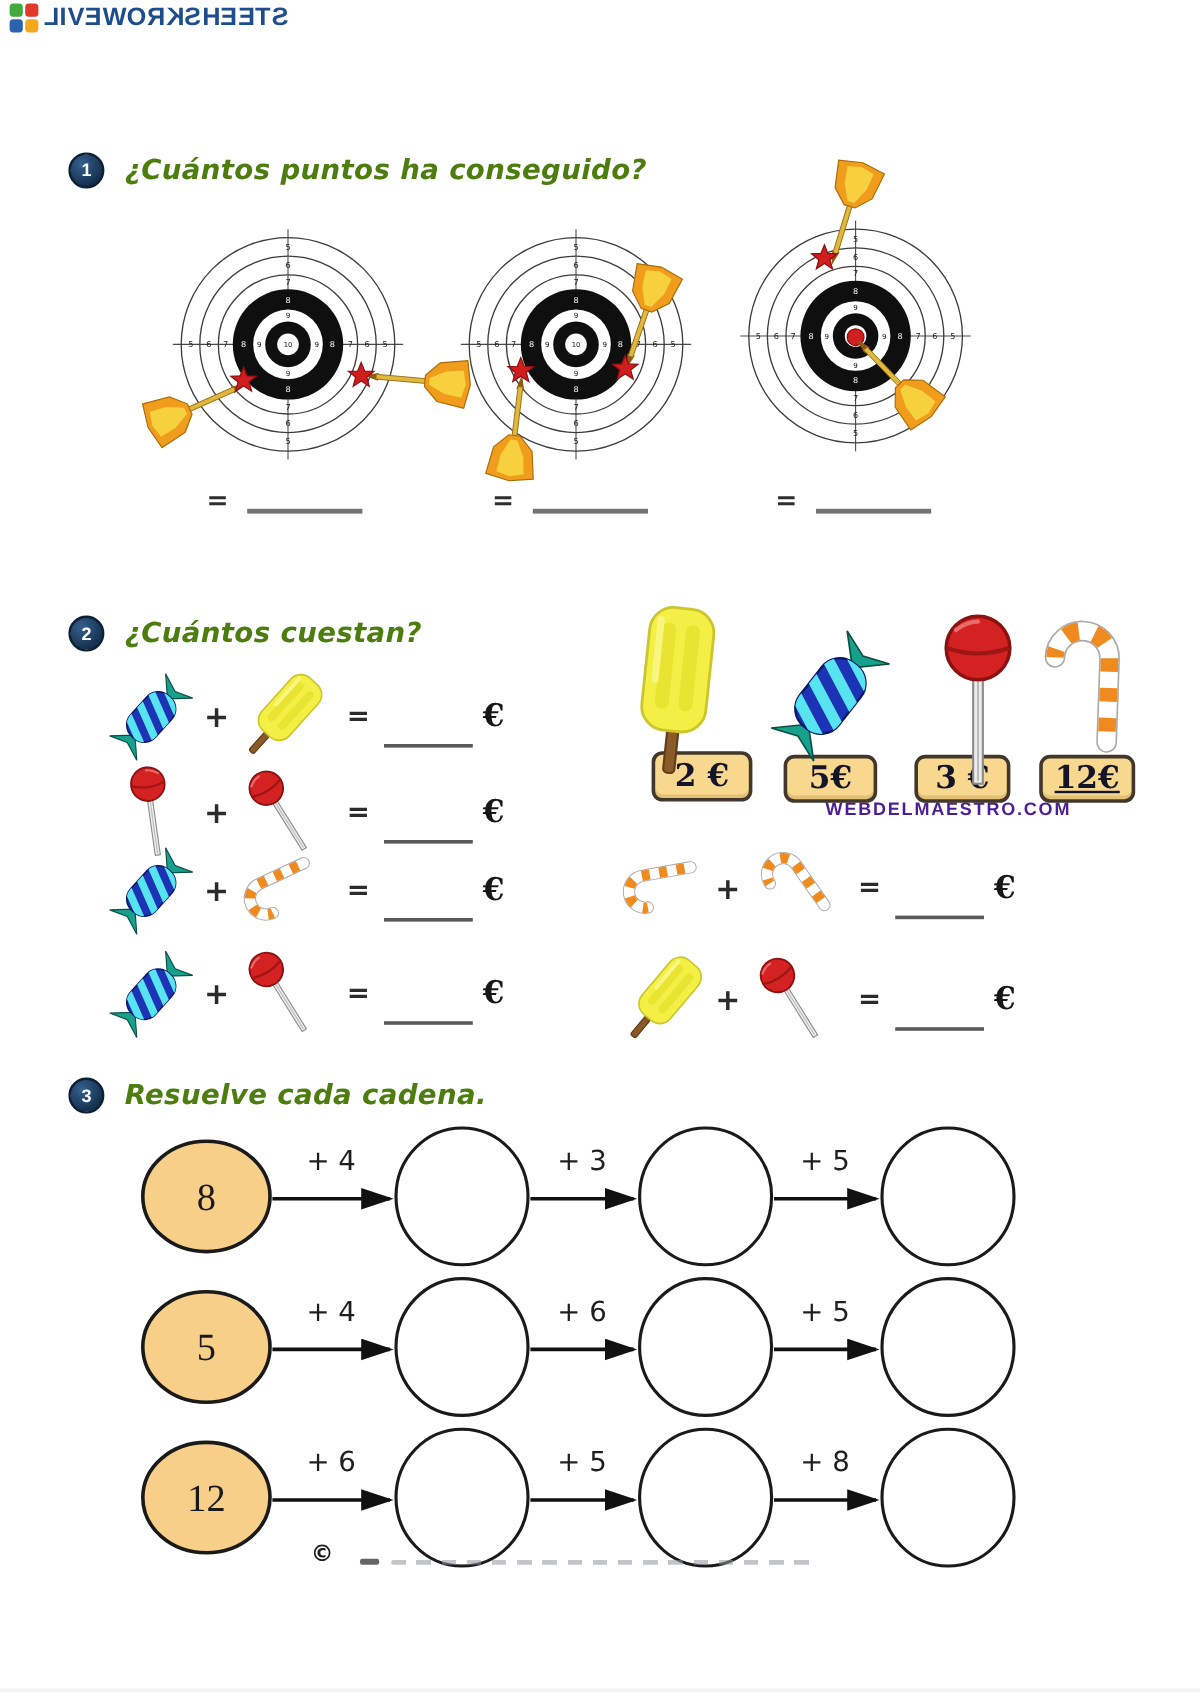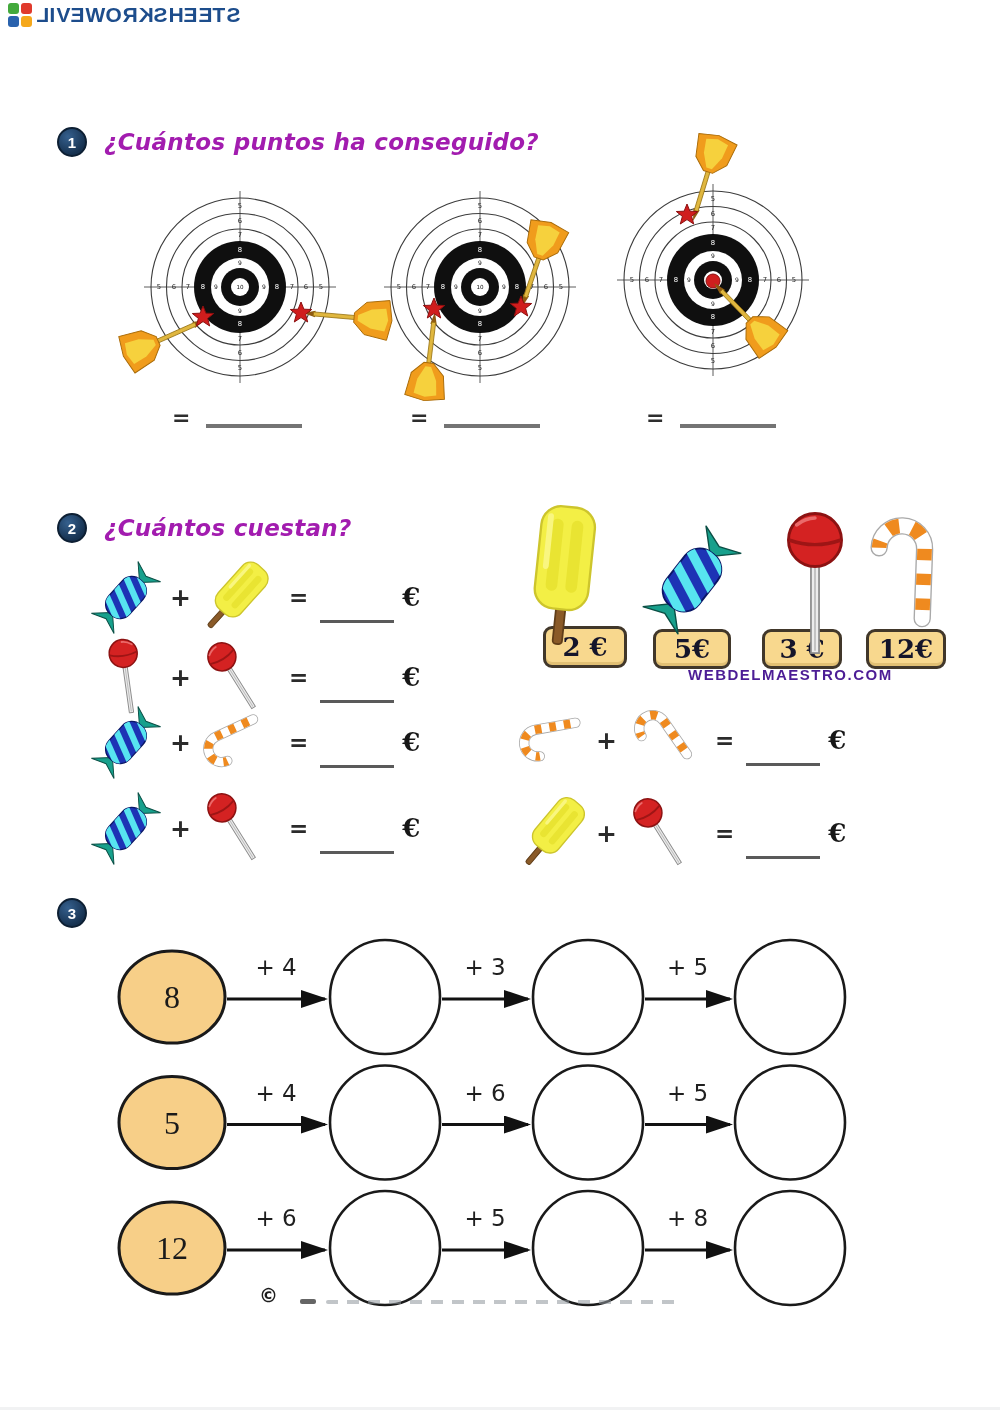--- a/index.html
+++ b/index.html
@@ -11,21 +11,21 @@
   .blk{border-radius:3px;}
   .blk.b1{background:#43a93c}.blk.b2{background:#e03a2c}.blk.b3{background:#2a62ad}.blk.b4{background:#f5a81c}
   .logo-text{font:700 21px "Liberation Sans",sans-serif;color:#1d4d8c;letter-spacing:.5px;white-space:nowrap;}
   .logo-text .mch{display:inline-block;transform:scaleX(-1);}
   
   .section-header{position:absolute;display:flex;align-items:center;gap:17px;}
   .badge{width:30px;height:30px;border-radius:50%;flex:none;
          background:radial-gradient(circle at 35% 30%, #35608e, #16314f 72%);
          border:2px solid #0d1f33;color:#fff;display:flex;align-items:center;justify-content:center;
          font:700 15px "Liberation Sans",sans-serif;box-sizing:border-box;}
-  .section-title{font:italic 700 23px "DejaVu Sans",sans-serif;color:#a21caf;letter-spacing:.3px;}
+  .section-title{font:italic 700 23px "DejaVu Sans",sans-serif;color:#4d7c0f;letter-spacing:.3px;}
   
   .target{position:absolute;overflow:visible;}
   .s1-answer{position:absolute;display:flex;align-items:flex-end;gap:16px;}
   .s1-answer .eqs{font:800 22px "DejaVu Sans",sans-serif;color:#2e2e2e;line-height:20px;}
   .s1-answer .ansline{width:96px;height:14px;border-bottom:4px solid #747474;}
   
   .ref-item{position:absolute;z-index:2;}
   .ref-item svg{overflow:visible;}
   .price-tag{position:absolute;z-index:1;background:#f8d88e;border:3px solid #41372a;border-radius:9px;
              display:flex;align-items:center;justify-content:center;box-sizing:border-box;
@@ -132,20 +132,21 @@
 
   <div class="section-header" style="left:57px;top:513px">
     <span class="badge">2</span>
     <span class="section-title">¿Cuántos cuestan?</span>
   </div>
 
   <div class="watermark" style="left:688px;top:666px">WEBDELMAESTRO.COM</div>
 
   <div class="section-header" style="left:57px;top:898px">
     <span class="badge">3</span>
+    <span class="section-title">Resuelve cada cadena.</span>
   </div>
 
   <svg id="chains" width="890" height="400" viewBox="0 0 890 400">
       <defs>
         <marker id="ah" markerWidth="10" markerHeight="8" refX="8" refY="3" orient="auto">
           <path d="M0,0 L9,3 L0,6 z" fill="#111"></path>
         </marker>
       </defs>
       <ellipse cx="84" cy="64" rx="53" ry="46" fill="#f7cf88" stroke="#1a1a1a" stroke-width="3"></ellipse>
       <text x="84" y="75" text-anchor="middle" font-size="32" font-family="&quot;Liberation Serif&quot;,serif" fill="#1a1a1a">8</text>
@@ -303,21 +304,21 @@
         <use href="#g-candy"></use>
       </svg></div>
     <div class="price-tag" style="left: 653px; top: 629px; width: 78px; height: 40px;">5€</div>
     <div class="ref-item" style="left: 778px; top: 510px;"><svg viewBox="0 0 64 130" width="74" height="150">
         <use href="#g-lollipop"></use>
       </svg></div>
     <div class="price-tag" style="left: 762px; top: 629px; width: 80px; height: 40px;">3 €</div>
     <div class="ref-item" style="left: 862px; top: 503px;"><svg viewBox="0 0 72 130" width="78" height="141" style="transform: rotate(2deg);">
         <use href="#g-candy-cane"></use>
       </svg></div>
-    <div class="price-tag" style="left: 866px; top: 629px; width: 80px; height: 40px;">12€</div>
+    <div class="price-tag" style="left: 866px; top: 629px; width: 80px; height: 40px; text-decoration: underline;">12€</div>
     <div class="eq-row" style="left: 90px; top: 554px;">
       <div class="icon-cell">
         <svg viewBox="0 0 120 64" width="76" height="41" style="transform: rotate(-48deg);">
           <use href="#g-candy"></use>
         </svg>
       </div>
       <div class="plus">+</div>
       <div class="icon-cell">
         <svg viewBox="0 0 60 124" width="40" height="84" style="transform: rotate(42deg);">
           <use href="#g-popsicle"></use>

